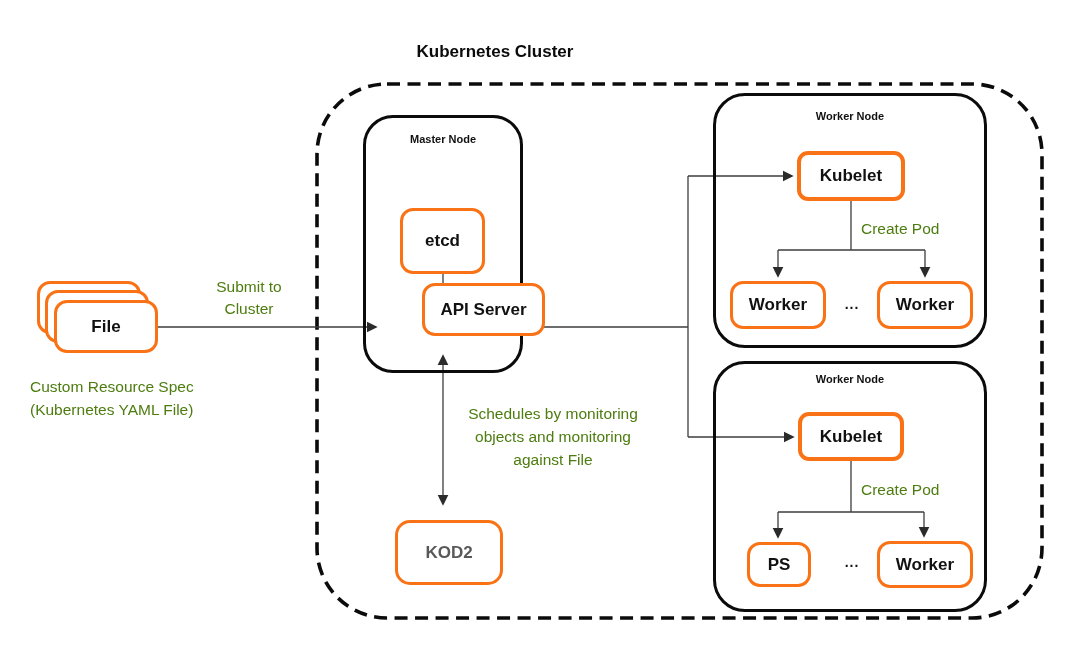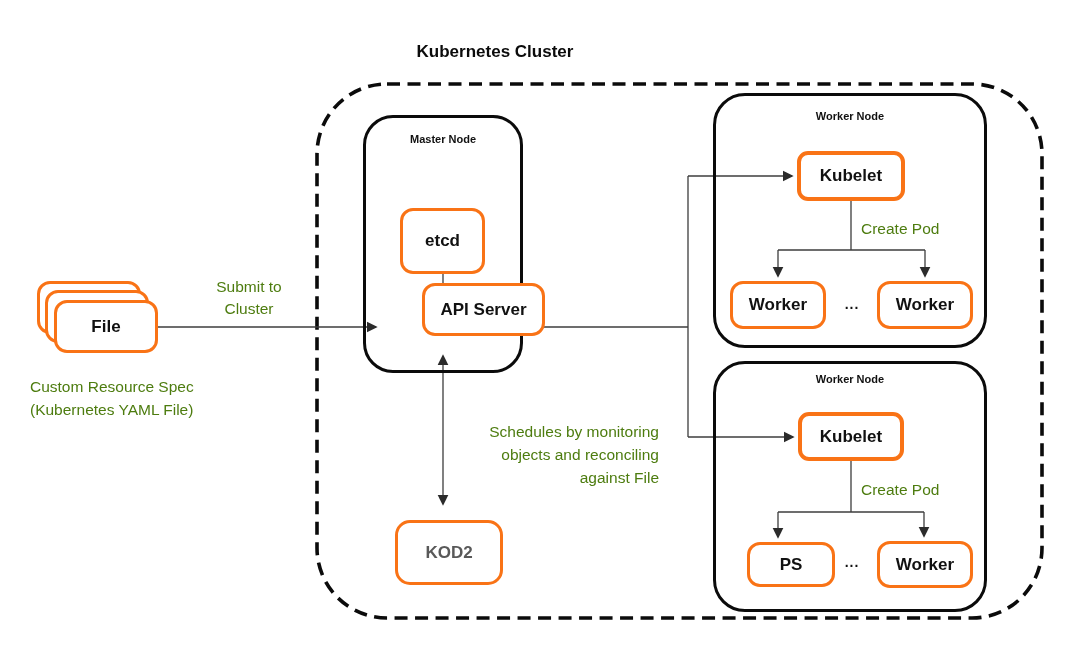--- a/index.html
+++ b/index.html
@@ -84,37 +84,37 @@
   <div class="box thick" style="left:797px;top:151px;width:108px;height:50px;border-radius:11px;">Kubelet</div>
   <div class="lbl" style="left:861px;top:218px;width:100px;">Create Pod</div>
   <div class="box" style="left:730px;top:281px;width:96px;height:48px;">Worker</div>
   <div class="dots" style="left:832px;top:296px;width:40px;">...</div>
   <div class="box" style="left:877px;top:281px;width:96px;height:48px;">Worker</div>
 
   <div class="node" style="left:713px;top:361px;width:274px;height:251px;"></div>
   <div class="node-title" style="left:713px;top:373px;width:274px;">Worker Node</div>
   <div class="box thick" style="left:798px;top:412px;width:106px;height:49px;border-radius:11px;">Kubelet</div>
   <div class="lbl" style="left:861px;top:479px;width:100px;">Create Pod</div>
-  <div class="box" style="left:747px;top:542px;width:88px;height:45px;">PS</div>
+  <div class="box" style="left:747px;top:542px;width:64px;height:45px;">PS</div>
   <div class="dots" style="left:832px;top:554px;width:40px;">...</div>
   <div class="box" style="left:877px;top:541px;width:96px;height:47px;">Worker</div>
 
   <div class="box" style="left:37px;top:281px;width:104px;height:53px;border-width:3.5px;"></div>
   <div class="box" style="left:45px;top:290px;width:104px;height:53px;border-width:3.5px;"></div>
   <div class="box" style="left:54px;top:300px;width:104px;height:53px;border-width:3.5px;">File</div>
 
   <div class="lbl center" style="left:195px;top:276px;width:108px;">
     <span>Submit to</span><br>
     <span>Cluster</span>
   </div>
 
   <div class="lbl" style="left:30px;top:375px;width:210px;line-height:23px;">
     <span>Custom Resource Spec</span><br>
     <span>(Kubernetes YAML File)</span>
   </div>
 
-  <div class="lbl center" style="left:447px;top:420px;width:212px;line-height:23px;text-align:right;">
+  <div class="lbl center" style="left:447px;top:402px;width:212px;line-height:23px;">
     <span>Schedules by monitoring</span><br>
-    <span>objects and reconciling</span><br>
+    <span>objects and monitoring</span><br>
     <span>against File</span>
   </div>
 
 </div>
 
 </body></html>

